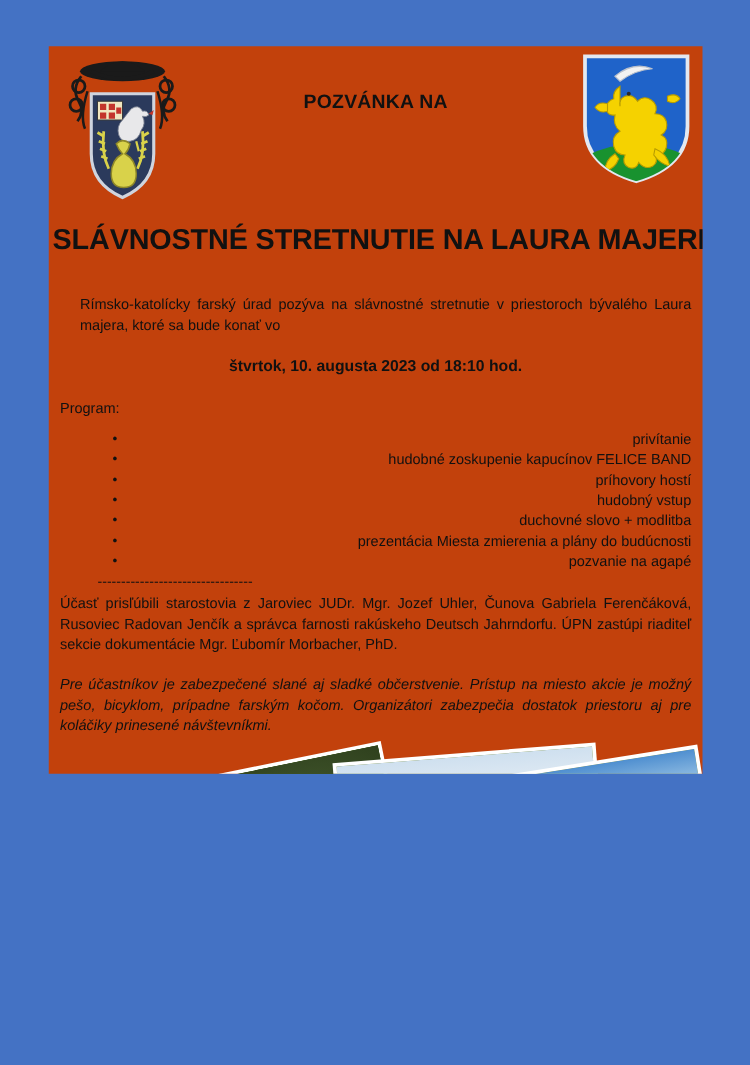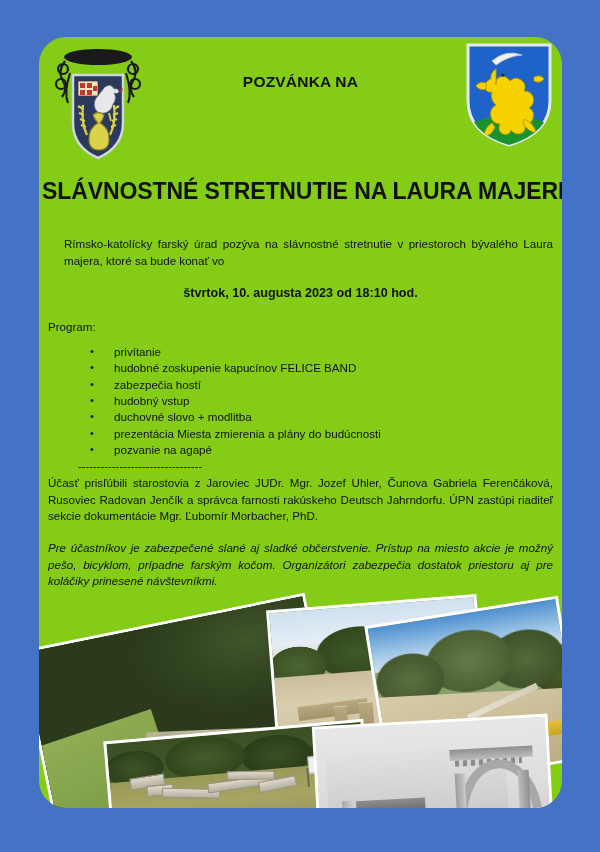--- a/index.html
+++ b/index.html
@@ -7,24 +7,23 @@
   body{
     width:600px;height:852px;
     background:#4472c4;
     font-family:"Liberation Sans", sans-serif;
     overflow:hidden;
     position:relative;
   }
   #poster{
     position:absolute;
     left:39px; top:37px;
-    width:523px; height:771px;
-    background:#84cc16;
+    width:523px; height:582px;
+    background:#c2410c;
     overflow:hidden;
-    border-radius:27px;
   }
 
   
   .header{
     position:relative;
     height:127px;
   }
   .crest{position:absolute;top:2px;}
   .crest-left{left:0px;width:118px;height:127px;}
   .crest-right{right:6px;width:94px;height:110px;}
@@ -71,20 +70,21 @@
     margin:11px 0 0 0;
     padding:0 0 0 42px;
     list-style:none;
   }
   ul.program li{
     position:relative;
     font-size:11.6px;
     line-height:16.3px;
     color:#111;
     padding-left:24px;
+    text-align:right;
   }
   ul.program li:before{
     content:"\2022";
     position:absolute;
     left:0;top:-1px;
     font-size:11px;
   }
   .dashes{
     margin:2px 0 0 30px;
     font-size:11.3px;
@@ -296,21 +296,21 @@
 
     <p class="intro">Rímsko-katolícky farský úrad pozýva na slávnostné stretnutie v priestoroch bývalého Laura majera, ktoré sa bude konať vo</p>
 
     <div class="date-line">štvrtok, 10. augusta 2023 od 18:10 hod.</div>
 
     <div class="program-label">Program:</div>
 
     <ul class="program">
       <li>privítanie</li>
       <li>hudobné zoskupenie kapucínov FELICE BAND</li>
-      <li>zabezpečia hostí</li>
+      <li>príhovory hostí</li>
       <li>hudobný vstup</li>
       <li>duchovné slovo + modlitba</li>
       <li>prezentácia Miesta zmierenia a plány do budúcnosti</li>
       <li>pozvanie na agapé</li>
     </ul>
 
     <div class="dashes">---------------------------------</div>
 
     <p class="para">Účasť prisľúbili starostovia z Jaroviec JUDr. Mgr. Jozef Uhler, Čunova Gabriela Ferenčáková, Rusoviec Radovan Jenčík a správca farnosti rakúskeho Deutsch Jahrndorfu. ÚPN zastúpi riaditeľ sekcie dokumentácie Mgr. Ľubomír Morbacher, PhD.</p>
 

